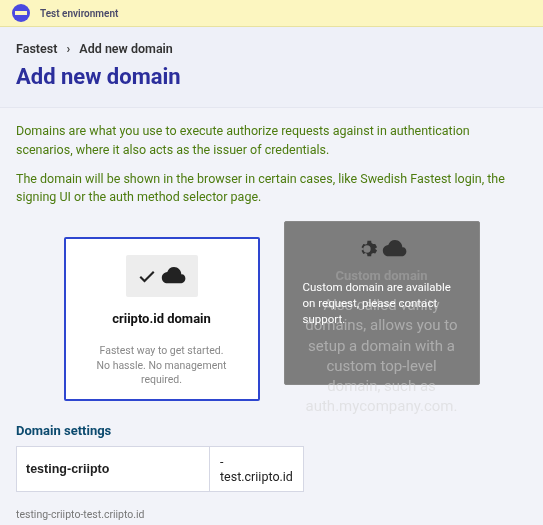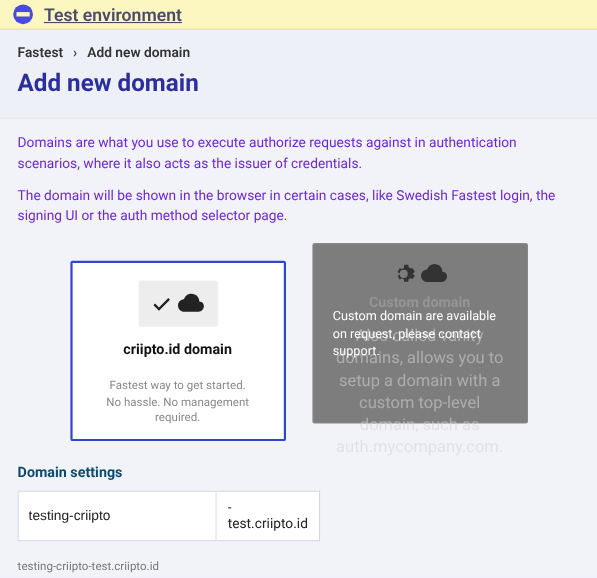--- a/index.html
+++ b/index.html
@@ -1,39 +1,39 @@
 <!DOCTYPE html>
 <html><head>
 <meta charset="utf-8">
 <style>
   *{box-sizing:border-box;margin:0;padding:0;}
   body{font-family:-apple-system,BlinkMacSystemFont,"Segoe UI",Roboto,Arial,sans-serif;background:#eef0f8;color:#222;width:543px;height:525px;overflow:hidden;font-size:13px;}
-  .banner{background:#fcf6c0;border-bottom:1px solid #e8e2a0;height:27px;display:flex;align-items:center;padding:0 12px;color:#4a4a6a;font-weight:600;font-size:16px;text-decoration:underline;}
+  .banner{background:#fcf6c0;border-bottom:1px solid #e8e2a0;height:27px;display:flex;align-items:center;padding:0 12px;color:#4a4a6a;font-weight:600;font-size:10px;}
   .logo{width:18px;height:18px;border-radius:50%;background:#4a4ae0;position:relative;margin-right:10px;display:inline-block;}
   .logo::before{content:"";position:absolute;left:3px;top:7px;width:12px;height:4px;background:#fcf6c0;}
   .breadcrumbs{padding:14px 16px 8px;font-size:12.5px;color:#333;font-weight:600;}
   .breadcrumbs .sep{margin:0 6px;font-weight:700;color:#444;}
   h1{font-size:22px;color:#2b2e9c;font-weight:700;padding:0 16px 18px;}
   .section{background:#f2f3f9;border-top:1px solid #e4e6f0;padding:14px 16px 16px;}
-  .desc{font-size:12.5px;line-height:1.5;color:#6d28d9;margin-bottom:10px;}
+  .desc{font-size:12.5px;line-height:1.5;color:#4d7c0f;margin-bottom:10px;}
   .cards{display:flex;gap:24px;margin-top:14px;justify-content:center;}
   .card{width:196px;height:164px;border-radius:2px;padding:12px;text-align:center;display:flex;flex-direction:column;align-items:center;cursor:pointer;}
   .card-sel{background:#fff;border:2px solid #2e46d0;margin-top:16px;}
   .card-dis{background:#7d7d7d;border:1px solid #888;position:relative;color:#eee;}
   .iconbox{width:72px;height:48px;background:#ededed;border-radius:2px;margin-top:4px;margin-bottom:14px;display:flex;align-items:center;justify-content:center;gap:4px;}
   .iconbox-dark{background:transparent;margin-bottom:8px;}
   .card-title{font-size:13px;font-weight:700;color:#111;margin-bottom:18px;}
   .card-sub{font-size:10.5px;color:#888;line-height:1.35;}
   .overlay{position:absolute;inset:0;display:flex;align-items:center;justify-content:center;padding:0 18px;}
   .overlay-text{font-size:11.5px;color:#fff;text-align:left;line-height:1.4;}
   .dis-title{font-size:13px;font-weight:700;color:#ccc;opacity:.3;margin-bottom:12px;}
   .dis-sub{font-size:15px;color:#d4d4d4;opacity:.55;line-height:1.35;padding:0 4px;}
   .settings-label{font-size:13px;font-weight:700;color:#0c4a6e;margin:22px 0 8px;}
   .input-row{display:flex;width:240px;}
-  .input-row input{flex:1;border:1px solid #d5d7e4;background:#fff;padding:7px 9px;font-size:12.5px;color:#222;border-radius:0;outline:none;}
+  .input-row input{flex:1;border:1px solid #d5d7e4;background:#fff;padding:7px 9px;font-size:12.5px;color:#222;border-radius:0;outline:none;font-weight:bold;}
   .suffix{border:1px solid #d5d7e4;border-left:none;background:#fff;padding:7px 10px;font-size:12.5px;color:#222;display:flex;align-items:center;}
   .preview{font-size:10.5px;color:#777;margin-top:16px;}
   .buttons{display:flex;gap:6px;margin-top:18px;}
   .btn{font-size:12.5px;padding:7px 12px;border-radius:2px;cursor:pointer;font-weight:400;}
   .btn-cancel{background:#fff;border:1px solid #d5d7e4;color:#333;}
   .btn-primary{background:#3c53d7;border:1px solid #3c53d7;color:#fff;}
 </style>
 </head>
 <body>
 

